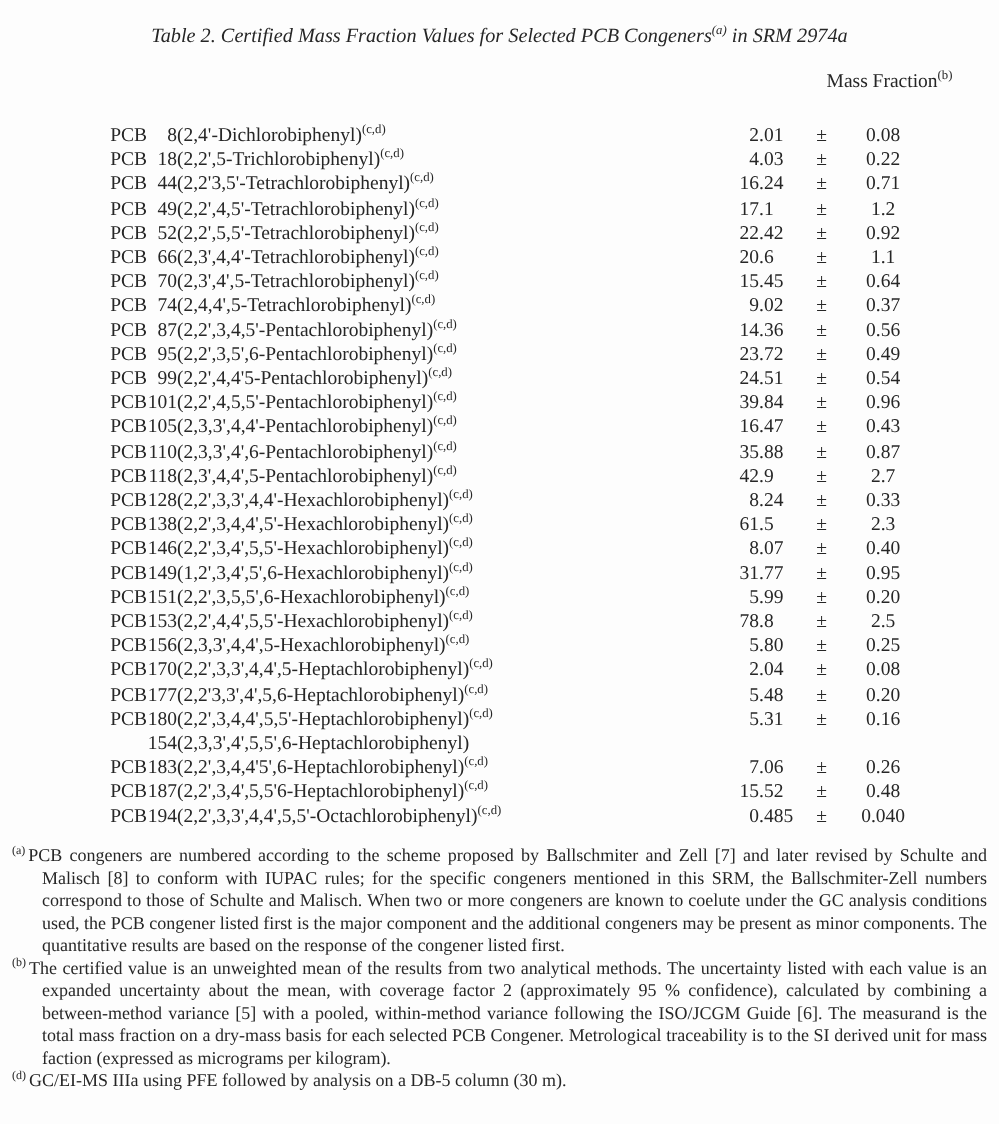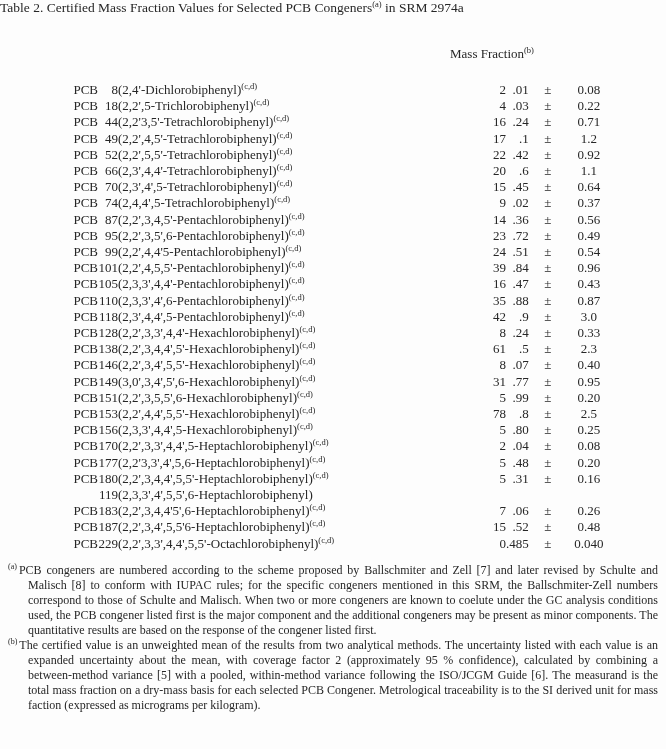--- a/index.html
+++ b/index.html
@@ -5,27 +5,27 @@
   html, body { margin: 0; padding: 0; }
   body {
     width: 666px; height: 749px;
     background: #fdfdfd;
     color: #262626;
     font-family: "Liberation Serif", serif;
   }
   .page { position: relative; width: 666px; height: 749px; overflow: hidden; }
 
   .title {
-    position: absolute; top: 0; left: 0; width: 100%;
-    text-align: left; font-size: 13.5px; white-space: nowrap;
+    position: absolute; top: 16px; left: 0; width: 100%;
+    text-align: center; font-size: 13.5px; white-space: nowrap; font-style: italic;
   }
 
   .mass-header {
     position: absolute; top: 46px; left: 450px; width: 185px;
-    text-align: left; font-size: 13px; line-height: 15px;
+    text-align: right; font-size: 13px; line-height: 15px;
   }
 
   sup.fnref { font-size: 8.5px; vertical-align: super; line-height: 0; }
 
   table.tbl {
     position: absolute; top: 82px; left: 62px;
     border-collapse: collapse; table-layout: fixed;
     font-size: 13px;
   }
   table.tbl td {
@@ -35,21 +35,21 @@
   col.c-num    { width: 20px; }
   col.c-name   { width: 314px; }
   col.c-vint   { width: 74px; }
   col.c-vfrac  { width: 20px; }
   col.c-pm     { width: 38px; }
   col.c-unc    { width: 44px; }
   td.prefix { text-align: right; }
   td.num    { text-align: right; }
   td.name   { padding-left: 20px; margin-left: 16px; }
   td.vint   { text-align: right; }
-  td.vfrac  { text-align: right; }
+  td.vfrac  { text-align: left; }
   td.pm     { text-align: center; }
   td.unc    { text-align: center; }
 
   .footnotes {
     position: absolute; top: 563px; left: 8px; width: 650px;
     font-size: 12px; line-height: 15px;
   }
   .fn {
     text-align: justify;
     padding-left: 20px; text-indent: -20px;
@@ -204,21 +204,21 @@
       <td class="pm">±</td>
       <td class="unc">0.87</td>
     </tr>
         <tr>
       <td class="prefix">PCB</td>
       <td class="num">118</td>
       <td class="name"><span class="name-text">(2,3',4,4',5-Pentachlorobiphenyl)</span><sup class="fnref name-sup">(c,d)</sup></td>
       <td class="vint">42</td>
       <td class="vfrac">.9</td>
       <td class="pm">±</td>
-      <td class="unc">3.0</td>
+      <td class="unc">2.7</td>
     </tr>
         <tr>
       <td class="prefix">PCB</td>
       <td class="num">128</td>
       <td class="name"><span class="name-text">(2,2',3,3',4,4'-Hexachlorobiphenyl)</span><sup class="fnref name-sup">(c,d)</sup></td>
       <td class="vint">8</td>
       <td class="vfrac">.24</td>
       <td class="pm">±</td>
       <td class="unc">0.33</td>
     </tr>
@@ -236,21 +236,21 @@
       <td class="num">146</td>
       <td class="name"><span class="name-text">(2,2',3,4',5,5'-Hexachlorobiphenyl)</span><sup class="fnref name-sup">(c,d)</sup></td>
       <td class="vint">8</td>
       <td class="vfrac">.07</td>
       <td class="pm">±</td>
       <td class="unc">0.40</td>
     </tr>
         <tr>
       <td class="prefix">PCB</td>
       <td class="num">149</td>
-      <td class="name"><span class="name-text">(3,0',3,4',5',6-Hexachlorobiphenyl)</span><sup class="fnref name-sup">(c,d)</sup></td>
+      <td class="name"><span class="name-text">(1,2',3,4',5',6-Hexachlorobiphenyl)</span><sup class="fnref name-sup">(c,d)</sup></td>
       <td class="vint">31</td>
       <td class="vfrac">.77</td>
       <td class="pm">±</td>
       <td class="unc">0.95</td>
     </tr>
         <tr>
       <td class="prefix">PCB</td>
       <td class="num">151</td>
       <td class="name"><span class="name-text">(2,2',3,5,5',6-Hexachlorobiphenyl)</span><sup class="fnref name-sup">(c,d)</sup></td>
       <td class="vint">5</td>
@@ -298,21 +298,21 @@
       <td class="prefix">PCB</td>
       <td class="num">180</td>
       <td class="name"><span class="name-text">(2,2',3,4,4',5,5'-Heptachlorobiphenyl)</span><sup class="fnref name-sup">(c,d)</sup></td>
       <td class="vint">5</td>
       <td class="vfrac">.31</td>
       <td class="pm">±</td>
       <td class="unc">0.16</td>
     </tr>
         <tr>
       <td class="prefix"></td>
-      <td class="num">119</td>
+      <td class="num">154</td>
       <td class="name"><span class="name-text">(2,3,3',4',5,5',6-Heptachlorobiphenyl)</span><sup class="fnref name-sup"></sup></td>
       <td class="vint"></td>
       <td class="vfrac"></td>
       <td class="pm"></td>
       <td class="unc"></td>
     </tr>
         <tr>
       <td class="prefix">PCB</td>
       <td class="num">183</td>
       <td class="name"><span class="name-text">(2,2',3,4,4'5',6-Heptachlorobiphenyl)</span><sup class="fnref name-sup">(c,d)</sup></td>
@@ -325,28 +325,29 @@
       <td class="prefix">PCB</td>
       <td class="num">187</td>
       <td class="name"><span class="name-text">(2,2',3,4',5,5'6-Heptachlorobiphenyl)</span><sup class="fnref name-sup">(c,d)</sup></td>
       <td class="vint">15</td>
       <td class="vfrac">.52</td>
       <td class="pm">±</td>
       <td class="unc">0.48</td>
     </tr>
         <tr>
       <td class="prefix">PCB</td>
-      <td class="num">229</td>
+      <td class="num">194</td>
       <td class="name"><span class="name-text">(2,2',3,3',4,4',5,5'-Octachlorobiphenyl)</span><sup class="fnref name-sup">(c,d)</sup></td>
       <td class="vint">0</td>
       <td class="vfrac">.485</td>
       <td class="pm">±</td>
       <td class="unc">0.040</td>
     </tr>
       </tbody>
   </table>
 
   <div class="footnotes">
     <div class="fn"><sup class="fnref">(a)</sup><span>PCB congeners are numbered according to the scheme proposed by Ballschmiter and Zell [7] and later revised by Schulte and Malisch [8] to conform with IUPAC rules; for the specific congeners mentioned in this SRM, the Ballschmiter-Zell numbers correspond to those of Schulte and Malisch.  When two or more congeners are known to coelute under the GC analysis conditions used, the PCB congener listed first is the major component and the additional congeners may be present as minor components.  The quantitative results are based on the response of the congener listed first.</span></div>
     <div class="fn"><sup class="fnref">(b)</sup><span>The certified value is an unweighted mean of the results from two analytical methods.  The uncertainty listed with each value is an expanded uncertainty about the mean, with coverage factor 2 (approximately 95 % confidence), calculated by combining a between-method variance [5] with a pooled, within-method variance following the ISO/JCGM Guide [6].  The measurand is the total mass fraction on a dry-mass basis for each selected PCB Congener.  Metrological traceability is to the SI derived unit for mass faction (expressed as micrograms per kilogram).</span></div>
+    <div class="fn"><sup class="fnref">(d)</sup><span>GC/EI-MS IIIa using PFE followed by analysis on a DB-5 column (30 m).</span></div>
   </div>
 
 </div>
 
 </body></html>

